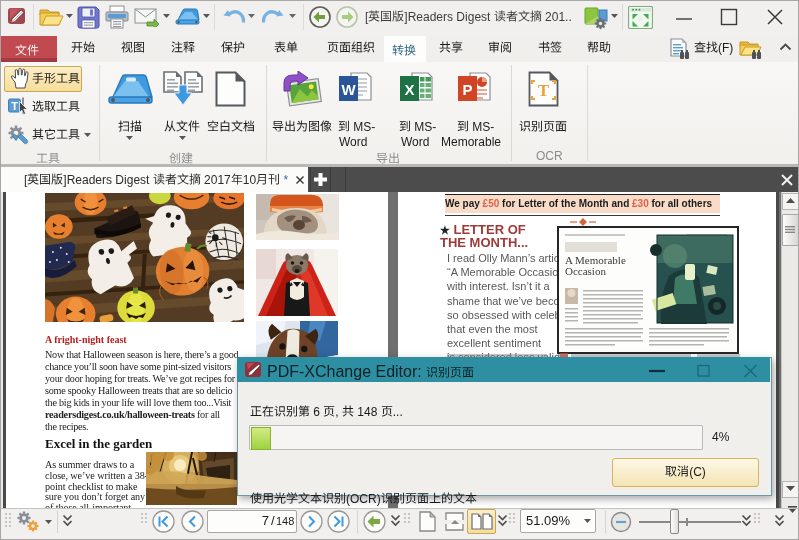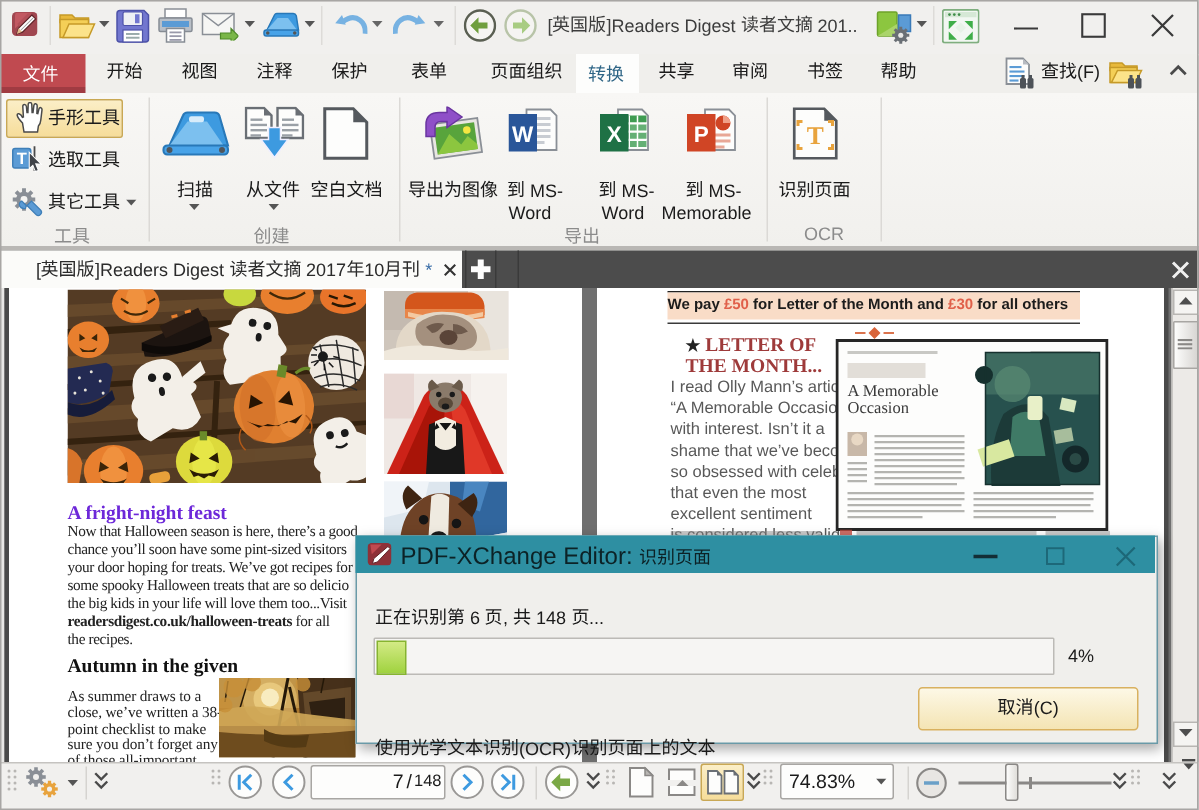--- a/index.html
+++ b/index.html
@@ -714,30 +714,30 @@
   <path d="M58 22 q6-10 0-16 l-10 8 z" fill="#3e2412"></path>
   <circle cx="26" cy="26" r="3.2" fill="#151515"></circle>
         <circle cx="48" cy="27" r="3.2" fill="#151515"></circle>
   <ellipse cx="37" cy="38" rx="6" ry="5" fill="#1a1a1a"></ellipse>
   <path d="M26 46 q-8 2 -12 8 l20 2 z" fill="#8a5a38"></path>
   <path d="M48 46 q8 2 12 8 l-20 2 z" fill="#5a3820"></path>
   </g>
  </svg>
  </div>
 
-<div class="a" style="left:45px;top:334px;font-family:'Liberation Serif',serif;font-size:13px;font-weight:bold;color:#6d28d9">A fright-night feast</div>
+<div class="a" style="left:45px;top:334px;font-family:'Liberation Serif',serif;font-size:10px;font-weight:bold;color:#b91c1c">A fright-night feast</div>
 <div class="a" style="left:45px;top:349px;font-family:'Liberation Serif',serif;font-size:10.2px;color:#222;line-height:12px;white-space:nowrap;letter-spacing:-0.25px">
 Now that Halloween season is here, there’s a good<br>
 chance you’ll soon have some pint-sized visitors<br>
 your door hoping for treats. We’ve got recipes for<br>
 some spooky Halloween treats that are so delicio<br>
 the big kids in your life will love them too...Visit<br>
 <b>readersdigest.co.uk/halloween-treats</b> for all<br>
 the recipes.</div>
-<div class="a" style="left:45px;top:436px;font-family:'Liberation Serif',serif;font-size:13px;font-weight:bold;color:#111">Autumn in the given</div>
+<div class="a" style="left:45px;top:436px;font-family:'Liberation Serif',serif;font-size:13px;font-weight:bold;color:#111">Excel in the garden</div>
 <div class="a" style="left:45px;top:460px;font-family:'Liberation Serif',serif;font-size:10.2px;color:#222;line-height:10.8px;white-space:nowrap;letter-spacing:-0.1px">
 As summer draws to a<br>
 close, we’ve written a 38-<br>
 point checklist to make<br>
 sure you don’t forget any<br>
 of those all-important</div>
 
 <svg class="a" style="left:146px;top:452px" width="91" height="53" viewBox="0 0 91 53">
 <rect width="91" height="53" fill="#a8762e"></rect>
 <rect width="91" height="20" fill="#c09448"></rect>
@@ -771,21 +771,21 @@
 </svg>
 
 <div class="a" style="left:445px;top:194px;width:275px;height:1px;background:#222"></div>
 <div class="a" style="left:445px;top:195px;width:275px;height:18px;background:#f9dcc7;text-align:left;font-size:10px;font-weight:bold;color:#1c1c1c;line-height:18px;white-space:nowrap">We pay <span style="color:#e0604a">£50</span> for Letter of the Month and <span style="color:#e0604a">£30</span> for all others</div>
 <div class="a" style="left:445px;top:215px;width:275px;height:1px;background:#3a3a3a"></div>
 <svg class="a" style="left:570px;top:218px" width="26" height="8" viewBox="0 0 26 8">
 <path d="M13 0 L17 4 L13 8 L9 4 Z" fill="#d8643a"></path>
     <rect x="0" y="3.4" width="7" height="1.2" fill="#d8643a"></rect>
     <rect x="19" y="3.4" width="7" height="1.2" fill="#d8643a"></rect>
 </svg>
-<div class="a" style="left:457px;top:224px;font-family:Liberation Serif, serif;font-size:13px;font-weight:bold;color:#9e3a3a;line-height:12.5px"><span style="color:#222;font-size:11px">★</span> LETTER OF<br>THE MONTH...</div>
+<div class="a" style="left:440px;top:224px;font-family:Liberation Sans, sans-serif;font-size:13px;font-weight:bold;color:#9e3a3a;line-height:12.5px"><span style="color:#222;font-size:11px">★</span> LETTER OF<br>THE MONTH...</div>
 <div class="a" style="left:447px;top:251px;font-size:11px;color:#585858;line-height:14.2px;white-space:nowrap">
 I read Olly Mann’s article<br>
 “A Memorable Occasion”<br>
 with interest. Isn’t it a<br>
 shame that we’ve become<br>
 so obsessed with celebrity<br>
 that even the most<br>
 excellent sentiment<br>
 is considered less valid<br>
 if it wasn’t uttered by<br>
@@ -1058,21 +1058,21 @@
     <g fill="#b8b6b3">
       <circle cx="2" cy="2" r="1"></circle>
       <circle cx="6" cy="2" r="1"></circle>
       <circle cx="2" cy="6" r="1"></circle>
       <circle cx="6" cy="6" r="1"></circle>
       <circle cx="2" cy="10" r="1"></circle>
       <circle cx="6" cy="10" r="1"></circle>
     </g>
   </svg>
 <div class="a" style="left:520px;top:509px;width:76px;height:24px;background:#fdfdfc;border:1px solid #a8a6a3;border-radius:2px;box-sizing:border-box"></div>
-<div class="a" style="left:526px;top:513px;font-size:13px;color:#1a1a1a">74.83%</div>
+<div class="a" style="left:526px;top:513px;font-size:13px;color:#1a1a1a">51.09%</div>
 <svg class="a" style="left:584px;top:519px" width="8" height="5" viewBox="0 0 8 5">
     <path d="M0 0h7l-3.5 4z" fill="#555"></path>
   </svg>
 <div class="a" style="left:605px;top:511px;width:1px;height:22px;background:#d5d3d0"></div>
 <svg class="a" style="left:610px;top:511px" width="22" height="22" viewBox="0 0 22 22">
     <circle cx="11" cy="11" r="9.5" fill="#e8e6e3" stroke="#8a8886" stroke-width="1.4"></circle>
     <line x1="6" y1="11" x2="16" y2="11" stroke="#6aa0c8" stroke-width="2.2"></line>
   </svg>
 <div class="a" style="left:639px;top:521px;width:102px;height:1.5px;background:#8a8886"></div>
 <div class="a" style="left:686px;top:518px;width:1.5px;height:8px;background:#8a8886"></div>

